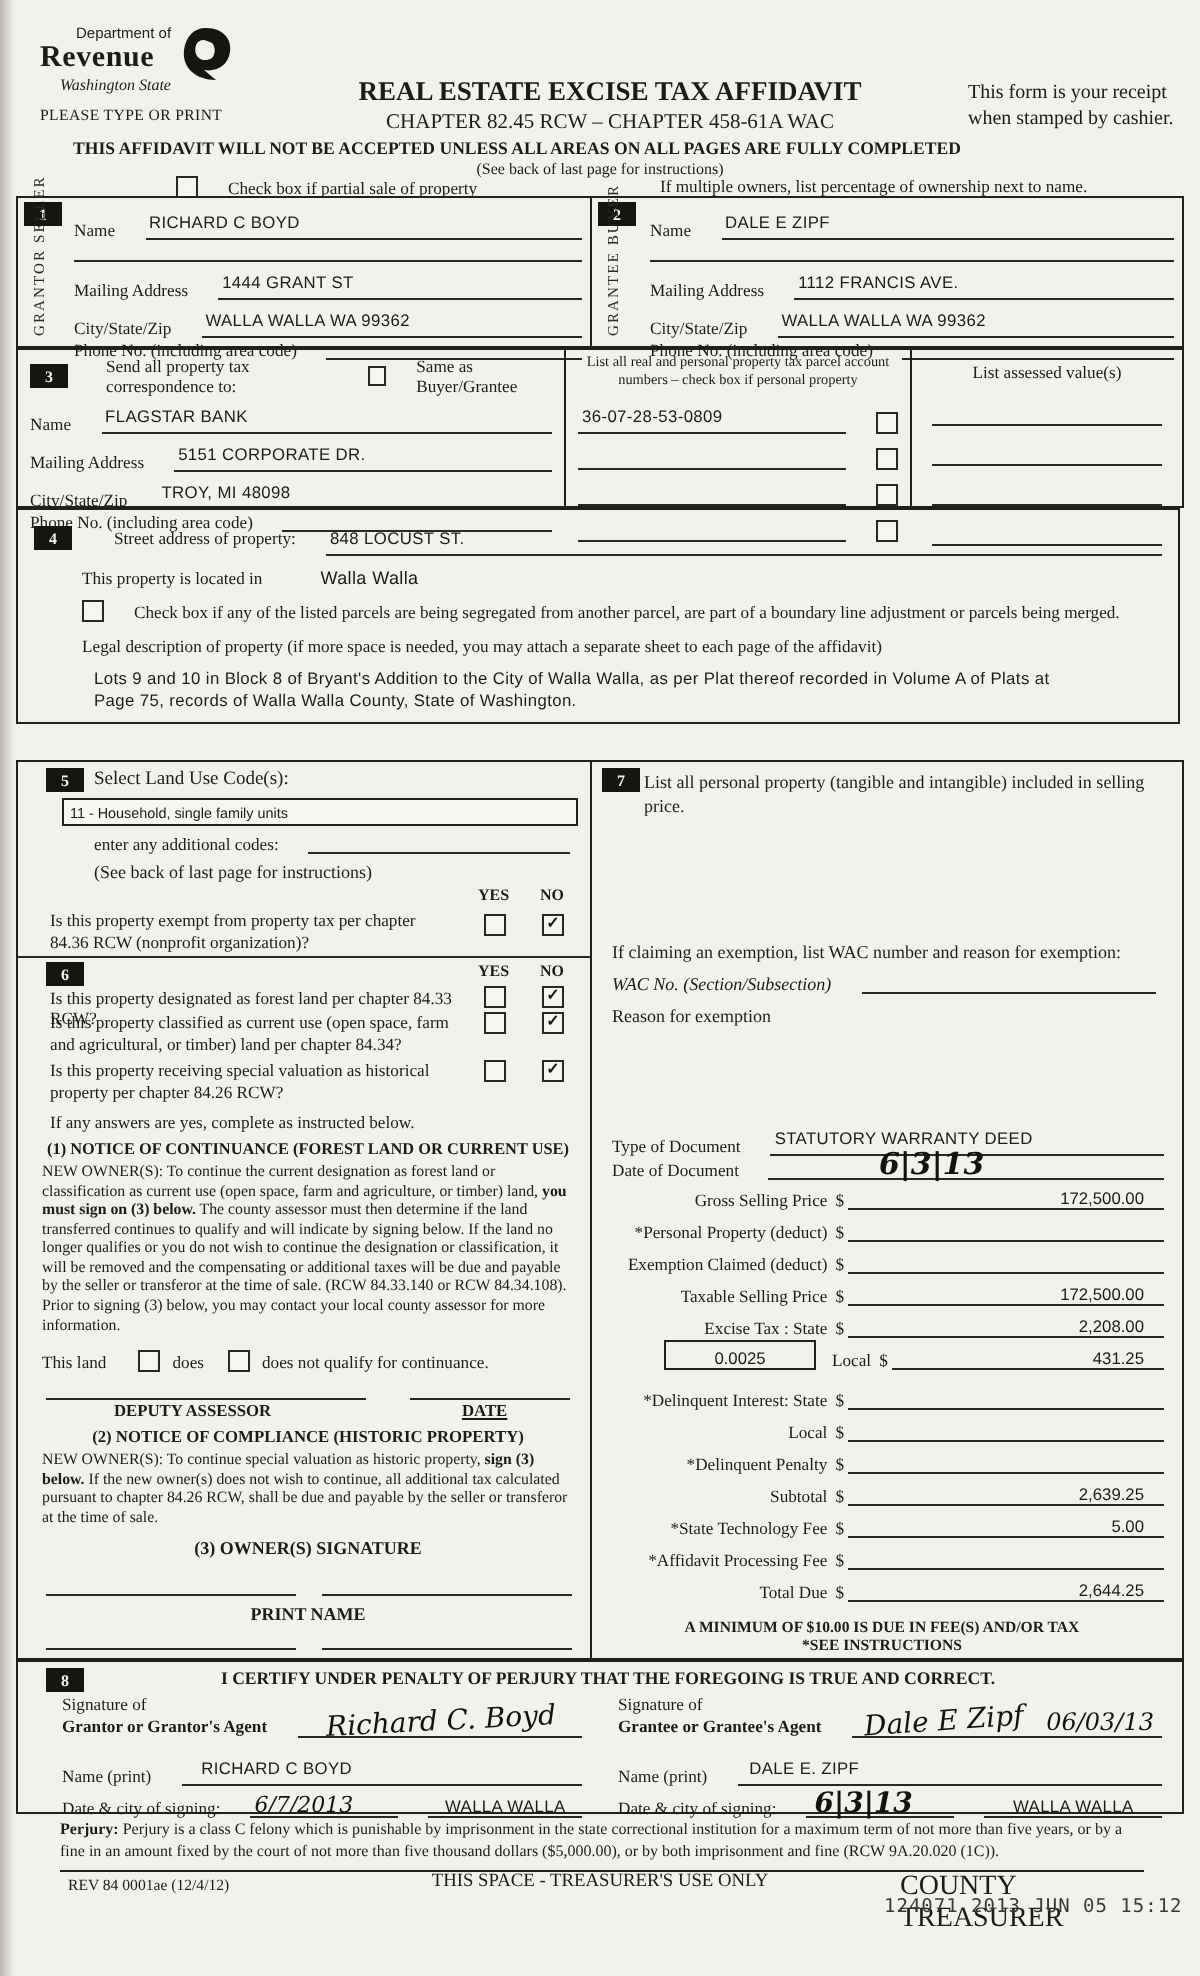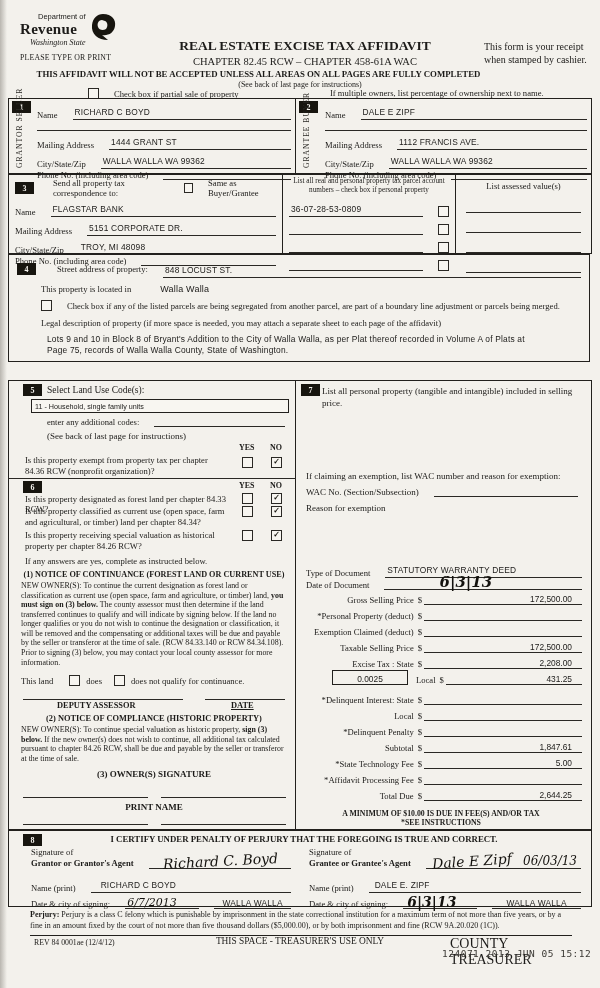--- a/index.html
+++ b/index.html
@@ -277,21 +277,21 @@
       <div class="abs b center" style="left:10px;top:421px;width:270px;font-size:9px;">PRINT NAME</div>
       <div class="hline" style="left:14px;top:443px;width:125px;"></div>
       <div class="hline" style="left:152px;top:443px;width:125px;"></div>
     </div>
 
     <div class="abs" style="left:287px;top:0;right:0;height:100%;">
       <span class="badge abs" style="left:5px;top:3px;">7</span>
       <div class="abs lbl" style="left:26px;top:4px;width:255px;line-height:1.35;font-size:9px;">List all  personal property (tangible and intangible) included in selling price.</div>
 
       <div class="abs lbl" style="left:10px;top:90px;width:275px;font-size:9px;">If claiming an exemption, list WAC number and reason for exemption:</div>
-      <div class="abs row" style="left:10px;top:105px;width:272px;">
+      <div class="abs row" style="left:10px;top:105px;width:272px;font-style:italic;">
         <span class="lbl" style="font-size:9px;">WAC No. (Section/Subsection)</span>
         <span class="fill"></span>
       </div>
       <div class="abs lbl" style="left:10px;top:122px;font-size:9px;">Reason for exemption</div>
 
       <div class="abs row" style="left:10px;top:178px;width:276px;">
         <span class="lbl">Type of Document</span>
         <span class="fill"><span class="val">STATUTORY WARRANTY DEED</span></span>
       </div>
       <div class="abs row" style="left:10px;top:198px;width:276px;">
@@ -345,21 +345,21 @@
           <span class="mline"><span></span></span>
       </div>
       <div class="abs mrow" style="left:10px;top:345px;width:276px;">
         <span class="mlabel">*Delinquent Penalty</span>
           <span class="dollar">$</span>
           <span class="mline"><span></span></span>
       </div>
       <div class="abs mrow" style="left:10px;top:361px;width:276px;">
         <span class="mlabel">Subtotal</span>
           <span class="dollar">$</span>
-          <span class="mline"><span>1,847.61</span></span>
+          <span class="mline"><span>2,639.25</span></span>
       </div>
       <div class="abs mrow" style="left:10px;top:377px;width:276px;">
         <span class="mlabel">*State Technology Fee</span>
           <span class="dollar">$</span>
           <span class="mline"><span>5.00</span></span>
       </div>
       <div class="abs mrow" style="left:10px;top:393px;width:276px;">
         <span class="mlabel">*Affidavit Processing Fee</span>
           <span class="dollar">$</span>
           <span class="mline"><span></span></span>

